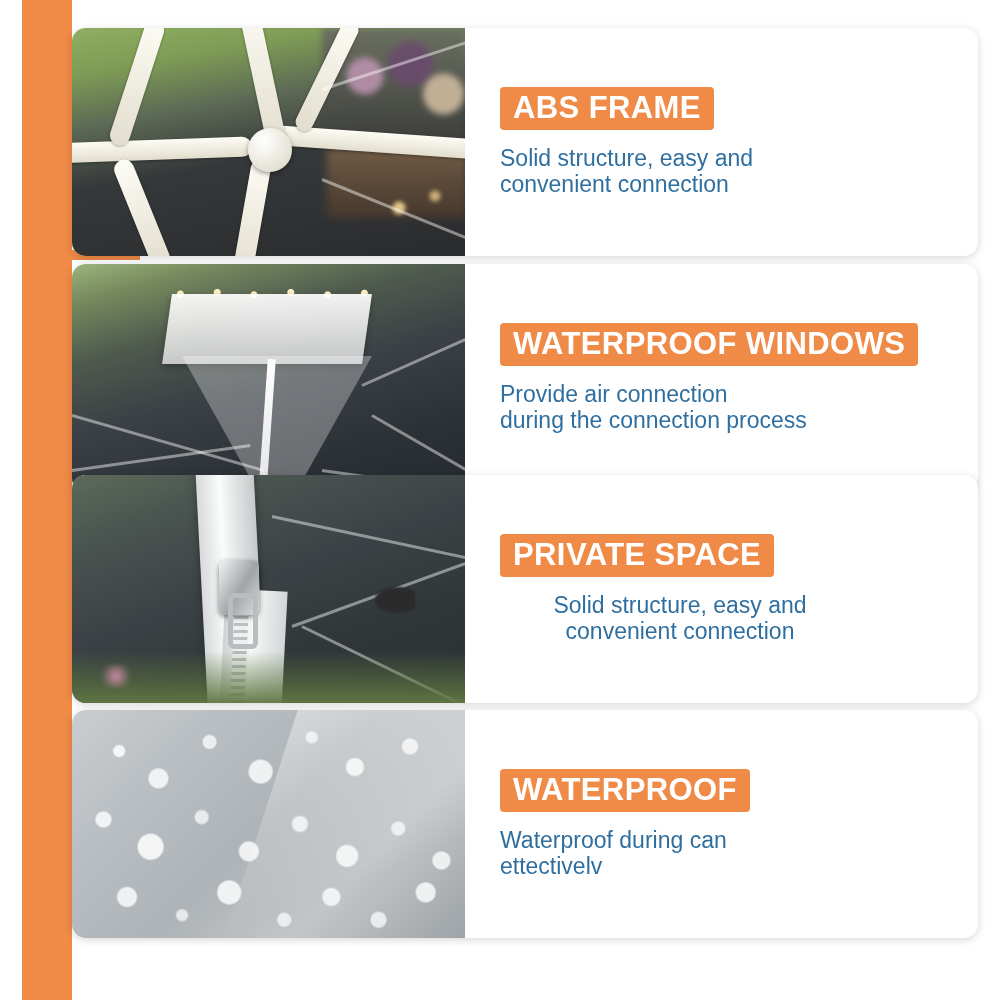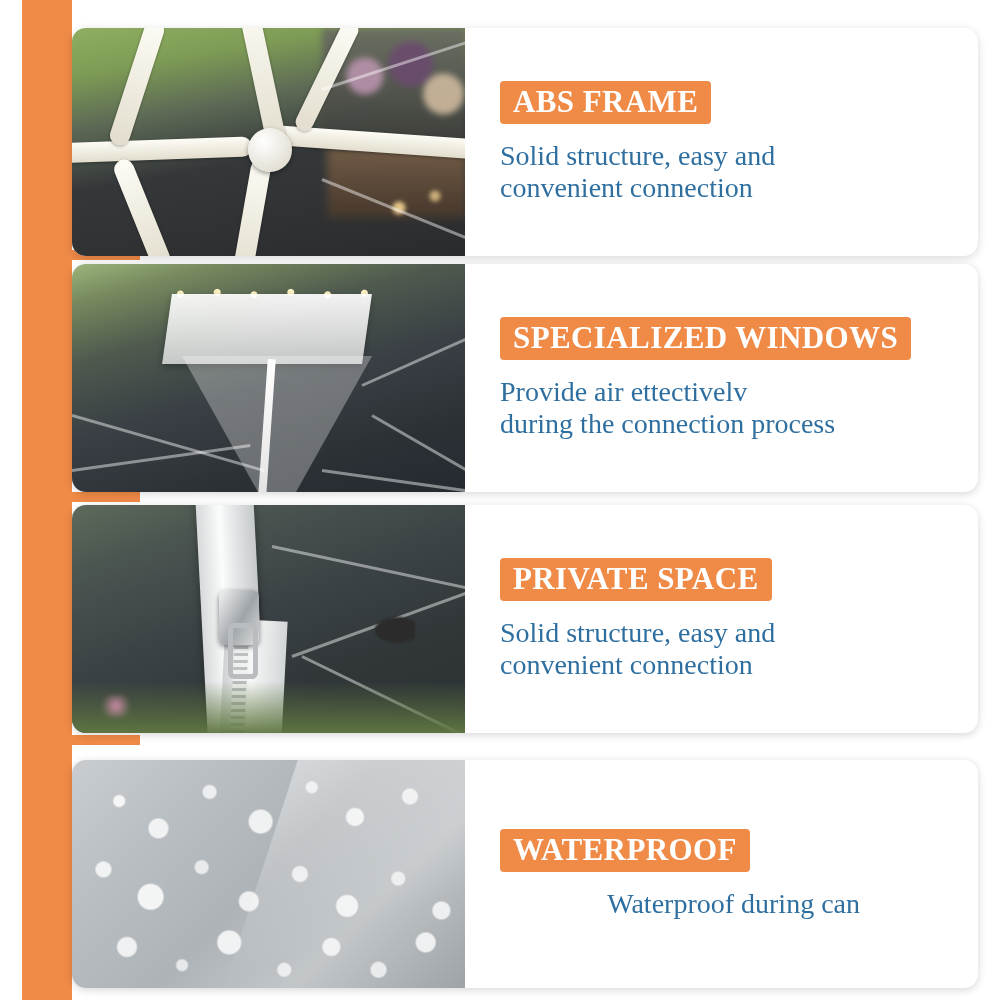--- a/index.html
+++ b/index.html
@@ -54,38 +54,37 @@
     position: relative;
     overflow: hidden;
   }
   .card-text {
     flex: 1 1 auto;
     padding-left: 35px;
     padding-right: 20px;
     display: flex;
     flex-direction: column;
     justify-content: center;
-    font-family: Liberation Serif, serif;
   }
   .badge {
     display: inline-block;
     align-self: flex-start;
     background: #f08a47;
     color: #ffffff;
     font-size: 31px;
     font-weight: bold;
     letter-spacing: 0.4px;
     padding: 5px 13px 7px 13px;
     border-radius: 4px;
     line-height: 1.0;
     white-space: nowrap;
   }
   .desc {
     color: #2f6fa0;
-    font-size: 28px;
+    font-size: 23px;
     line-height: 1.12;
     margin-top: 16px;
     max-width: 360px;
   }
   .desc span {
     display: block;
   }
 
   
   .photo-inner { position: absolute; inset: 0; }
@@ -295,29 +294,29 @@
         <div class="tri"></div>
         <div class="strap"></div>
         <div class="seam" style="left:0px; top:150px; width:200px; transform:rotate(16deg);"></div>
         <div class="seam" style="left:290px; top:120px; width:160px; transform:rotate(-24deg);"></div>
         <div class="seam" style="left:300px; top:150px; width:140px; transform:rotate(30deg);"></div>
         <div class="seam" style="left:0px; top:205px; width:180px; transform:rotate(-8deg);"></div>
         <div class="seam" style="left:250px; top:205px; width:170px; transform:rotate(8deg);"></div>
       </div>
     </div>
     <div class="card-text">
-      <div class="badge">SPECIALIZED WINDOWS</div>
+      <div class="badge">WATERPROOF WINDOWS</div>
       <div class="desc" style="max-width:400px;">
-        <span>Provide air ettectivelv</span>
+        <span>Provide air connection</span>
         <span>during the connection process</span>
       </div>
     </div>
   </div>
 
-  <div class="card" style="top:505px; height:228px;">
+  <div class="card" style="top:475px; height:228px;text-align:center;">
     <div class="card-photo">
       <div class="photo-inner p3">
         <div class="seam" style="left:200px; top:40px; width:220px; transform:rotate(12deg);"></div>
         <div class="seam" style="left:220px; top:150px; width:200px; transform:rotate(-20deg);"></div>
         <div class="seam" style="left:230px; top:150px; width:180px; transform:rotate(26deg);"></div>
         <div class="zip"></div>
         <div class="zip2"></div>
         <div class="teeth"></div>
         <div class="slider"></div>
         <div class="pull"></div>
@@ -328,28 +327,29 @@
     </div>
     <div class="card-text">
       <div class="badge">PRIVATE SPACE</div>
       <div class="desc">
         <span>Solid structure, easy and</span>
         <span>convenient connection</span>
       </div>
     </div>
   </div>
 
-  <div class="card" style="top:760px; height:228px;text-align:right;">
+  <div class="card" style="top:710px; height:228px;">
     <div class="card-photo">
       <div class="photo-inner p4">
         <div class="drops"></div>
         <div class="sheen"></div>
       </div>
     </div>
     <div class="card-text">
       <div class="badge">WATERPROOF</div>
       <div class="desc">
         <span>Waterproof during can</span>
+        <span>ettectivelv</span>
       </div>
     </div>
   </div>
 
 </div>
 
 </body></html>

